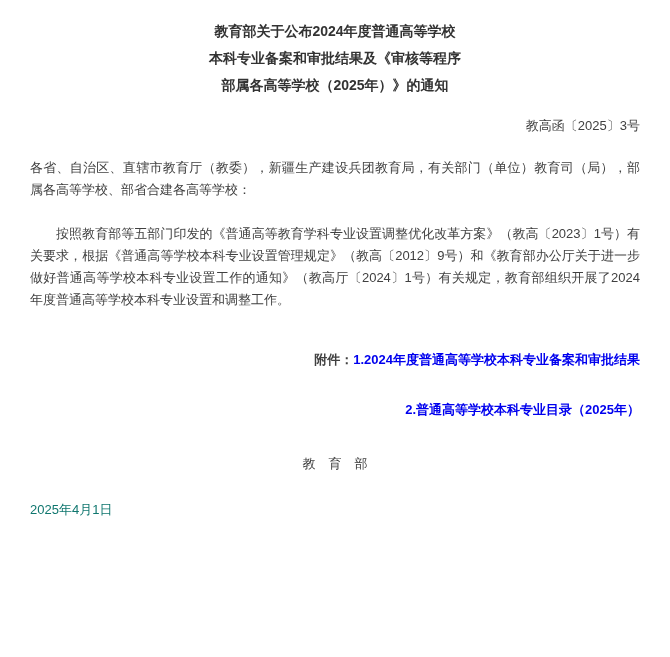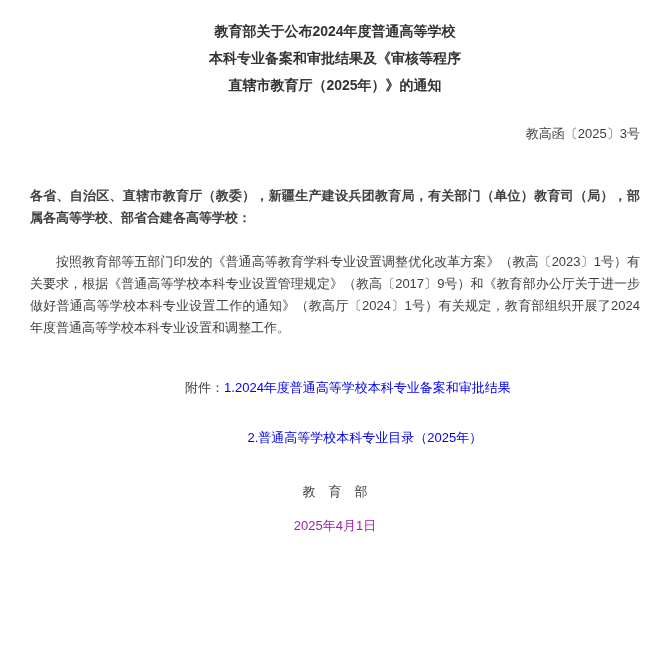--- a/index.html
+++ b/index.html
@@ -24,76 +24,76 @@
   }
   .title {
     margin-top: 4px;
     font-size: 14px;
     font-weight: bold;
     line-height: 27px;
     text-align: center;
     color: #333333;
   }
   .doc-number {
-    margin-top: 24px;
+    margin-top: 16px;
     text-align: right;
     color: #404040;
   }
   .salutation {
-    margin: 40px 0 0 0;
-    font-weight: bold;
+    margin: 20px 0 0 0;
   }
   .para {
     margin: 0;
     text-indent: 2em;
   }
   .para.p1 { margin-top: 22px; }
   .para.p2 { margin-top: 30px; }
   .att-row {
     margin-top: 38px;
     margin-left: 2em;
-    text-align: center;
+    text-align: right;
+    font-weight: bold;
   }
   .att-row.second {
     margin-top: 28px;
     margin-left: 4.6em;
   }
   .att-label { color: #404040; }
   .att-link {
     color: #0000ee;
     text-decoration: none;
     cursor: pointer;
   }
   .signature {
     margin-top: 32px;
     text-align: center;
     color: #404040;
   }
   .date {
-    margin-top: 12px;
-    text-align: center;
-    color: #a21caf;
+    margin-top: 24px;
+    text-align: left;
+    color: #0f766e;
   }
 </style>
 </head>
 <body>
 
 <div class="page">
 
   <div class="title">
     <div>教育部关于公布2024年度普通高等学校</div>
     <div>本科专业备案和审批结果及《审核等程序</div>
-    <div>直辖市教育厅（2025年）》的通知</div>
+    <div>部属各高等学校（2025年）》的通知</div>
   </div>
 
   <div class="doc-number">教高函〔2025〕3号</div>
 
   <p class="salutation">各省、自治区、直辖市教育厅（教委），新疆生产建设兵团教育局，有关部门（单位）教育司（局），部属各高等学校、部省合建各高等学校：</p>
 
-  <p class="para p1">按照教育部等五部门印发的《普通高等教育学科专业设置调整优化改革方案》（教高〔2023〕1号）有关要求，根据《普通高等学校本科专业设置管理规定》（教高〔2017〕9号）和《教育部办公厅关于进一步做好普通高等学校本科专业设置工作的通知》（教高厅〔2024〕1号）有关规定，教育部组织开展了2024年度普通高等学校本科专业设置和调整工作。</p>
+  <p class="para p1">按照教育部等五部门印发的《普通高等教育学科专业设置调整优化改革方案》（教高〔2023〕1号）有关要求，根据《普通高等学校本科专业设置管理规定》（教高〔2012〕9号）和《教育部办公厅关于进一步做好普通高等学校本科专业设置工作的通知》（教高厅〔2024〕1号）有关规定，教育部组织开展了2024年度普通高等学校本科专业设置和调整工作。</p>
 
 
   <div class="att-row">
     <span class="att-label">附件：</span><a href="#" class="att-link">1.2024年度普通高等学校本科专业备案和审批结果</a>
   </div>
 
   <div class="att-row second">
     <a href="#" class="att-link">2.普通高等学校本科专业目录（2025年）</a>
   </div>
 

